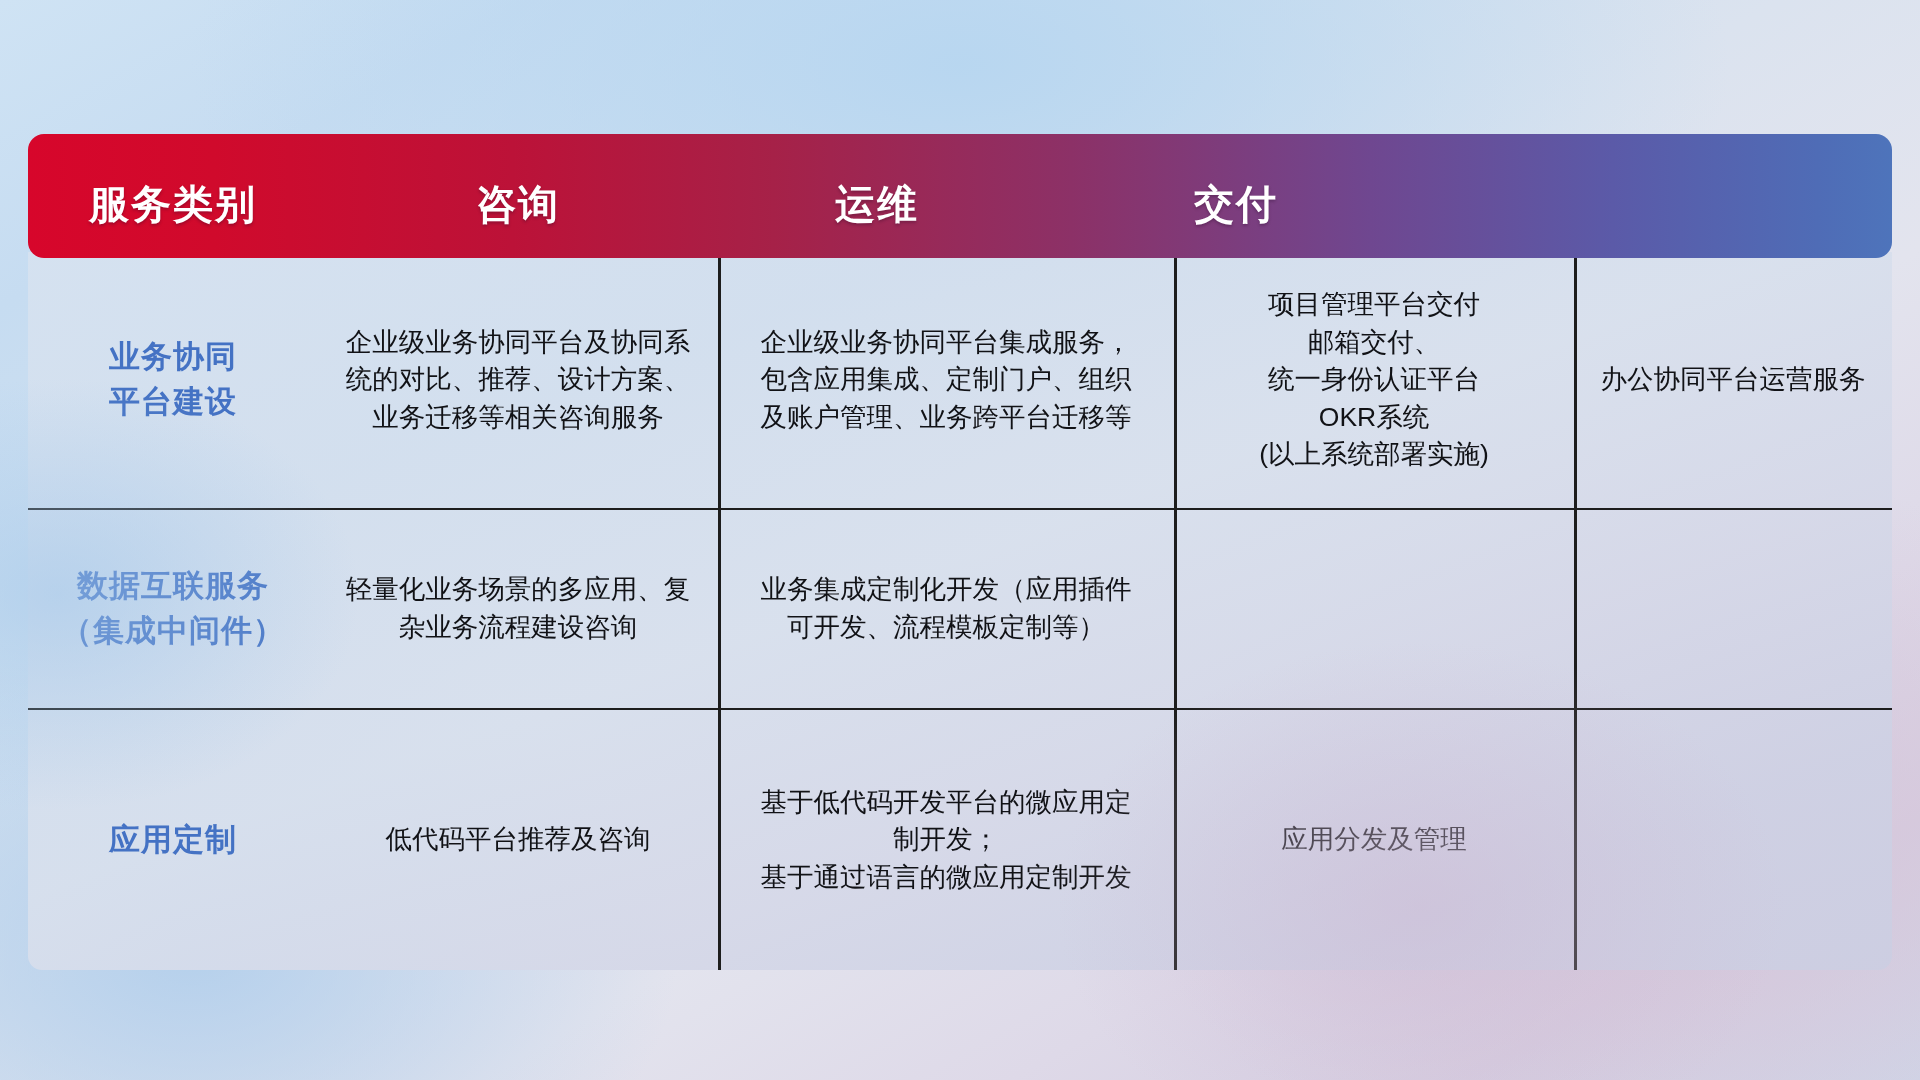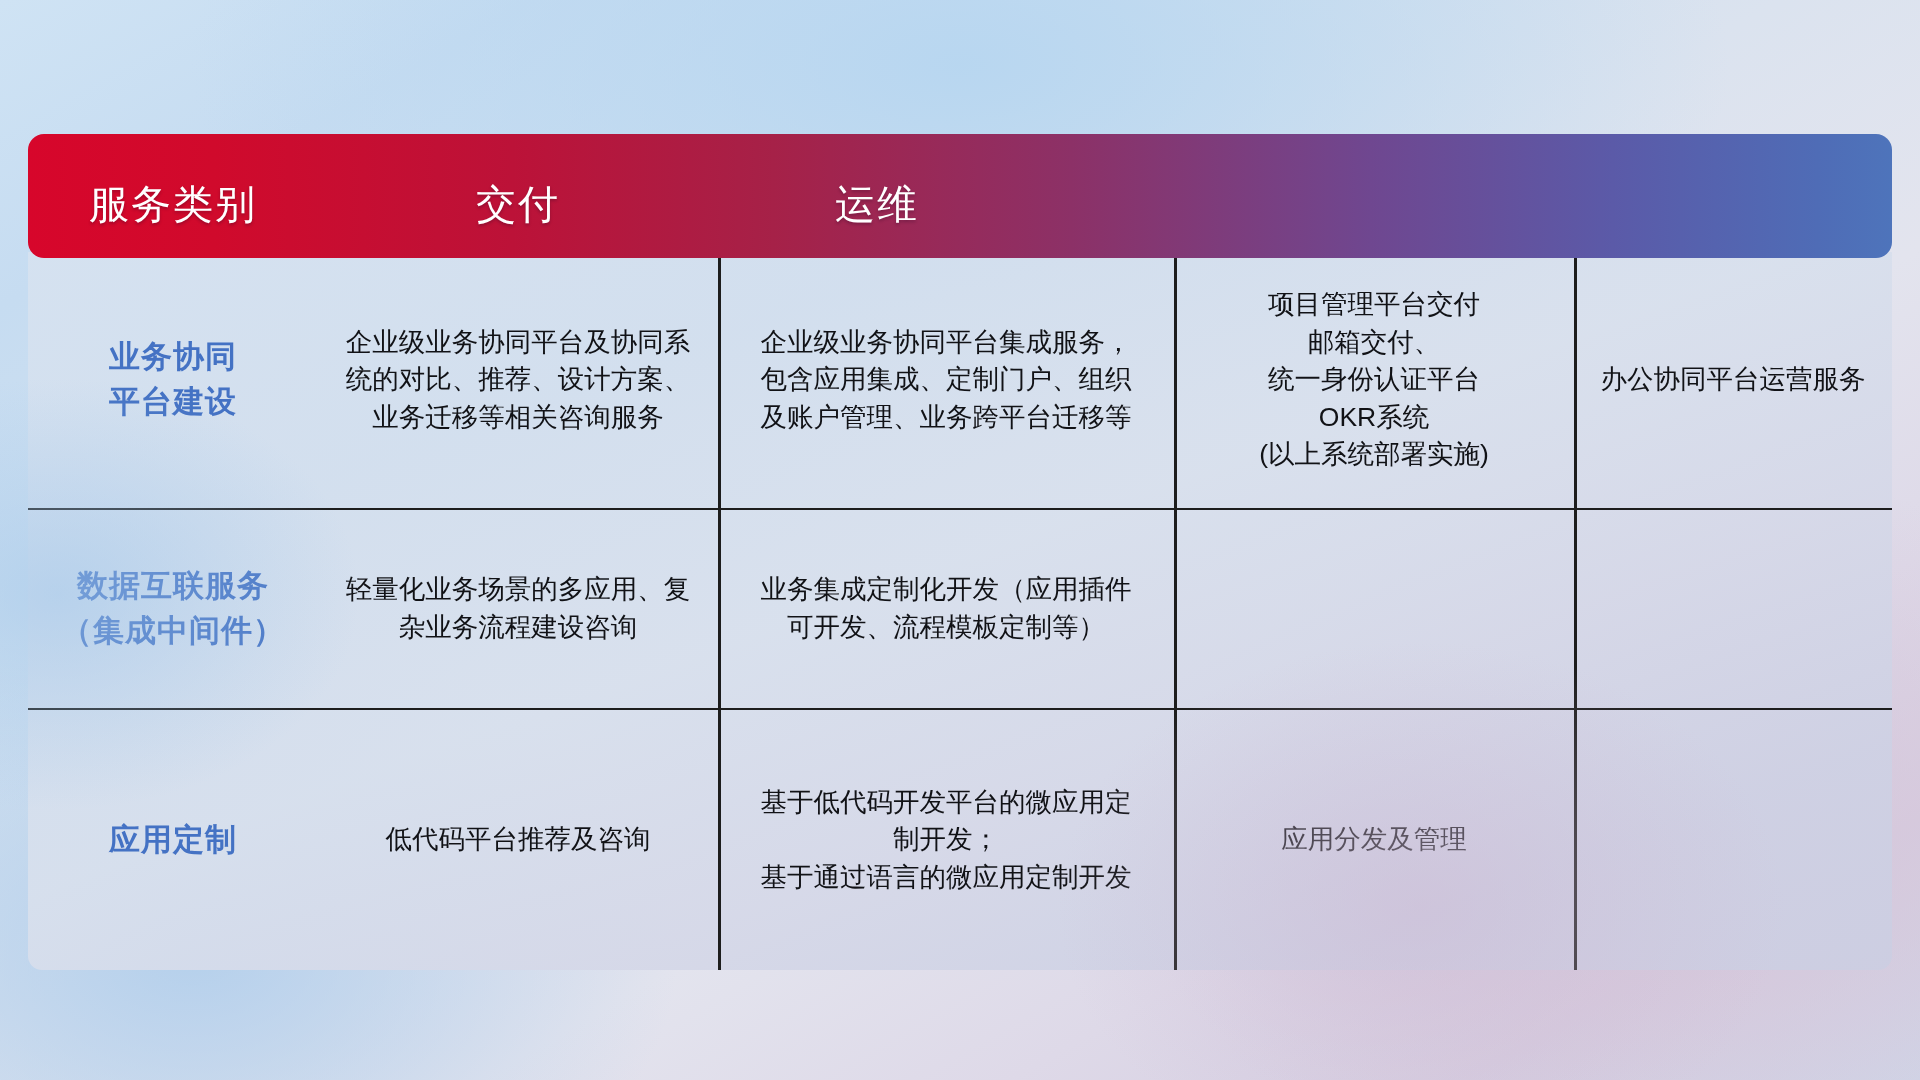--- a/index.html
+++ b/index.html
@@ -56,21 +56,21 @@
        #4f6cb6 96%,
        #4e74bb 100%);
     position: relative;
     z-index: 2;
   }
   .th {
     display: flex;
     align-items: center;
     justify-content: center;
     color: #ffffff;
-    font-weight: normal;
+    font-weight: bold;
     font-size: 40px;
     letter-spacing: 2px;
     text-shadow: 0 2px 3px rgba(40,10,40,0.30);
     padding-top: 16px;
   }
   .tbody {
     position: relative;
     margin-top: -6px;
     border-radius: 0 0 14px 14px;
     background: linear-gradient(160deg,
@@ -126,22 +126,23 @@
 </style>
 </head>
 <body>
 
 <div id="page">
 
   <div class="table-wrap">
 
     <div class="thead">
       <div class="th c0">服务类别</div>
+      <div class="th c1">咨询</div>
+      <div class="th c4">运维</div>
       <div class="th c3">交付</div>
-      <div class="th c4">运维</div>
     </div>
 
     <div class="tbody">
 
       <div class="vline" style="left:690px;"></div>
       <div class="vline" style="left:1146px;"></div>
       <div class="vline" style="left:1546px;"></div>
 
       <div class="row r0">
         <div class="cell cat c0">业务协同

